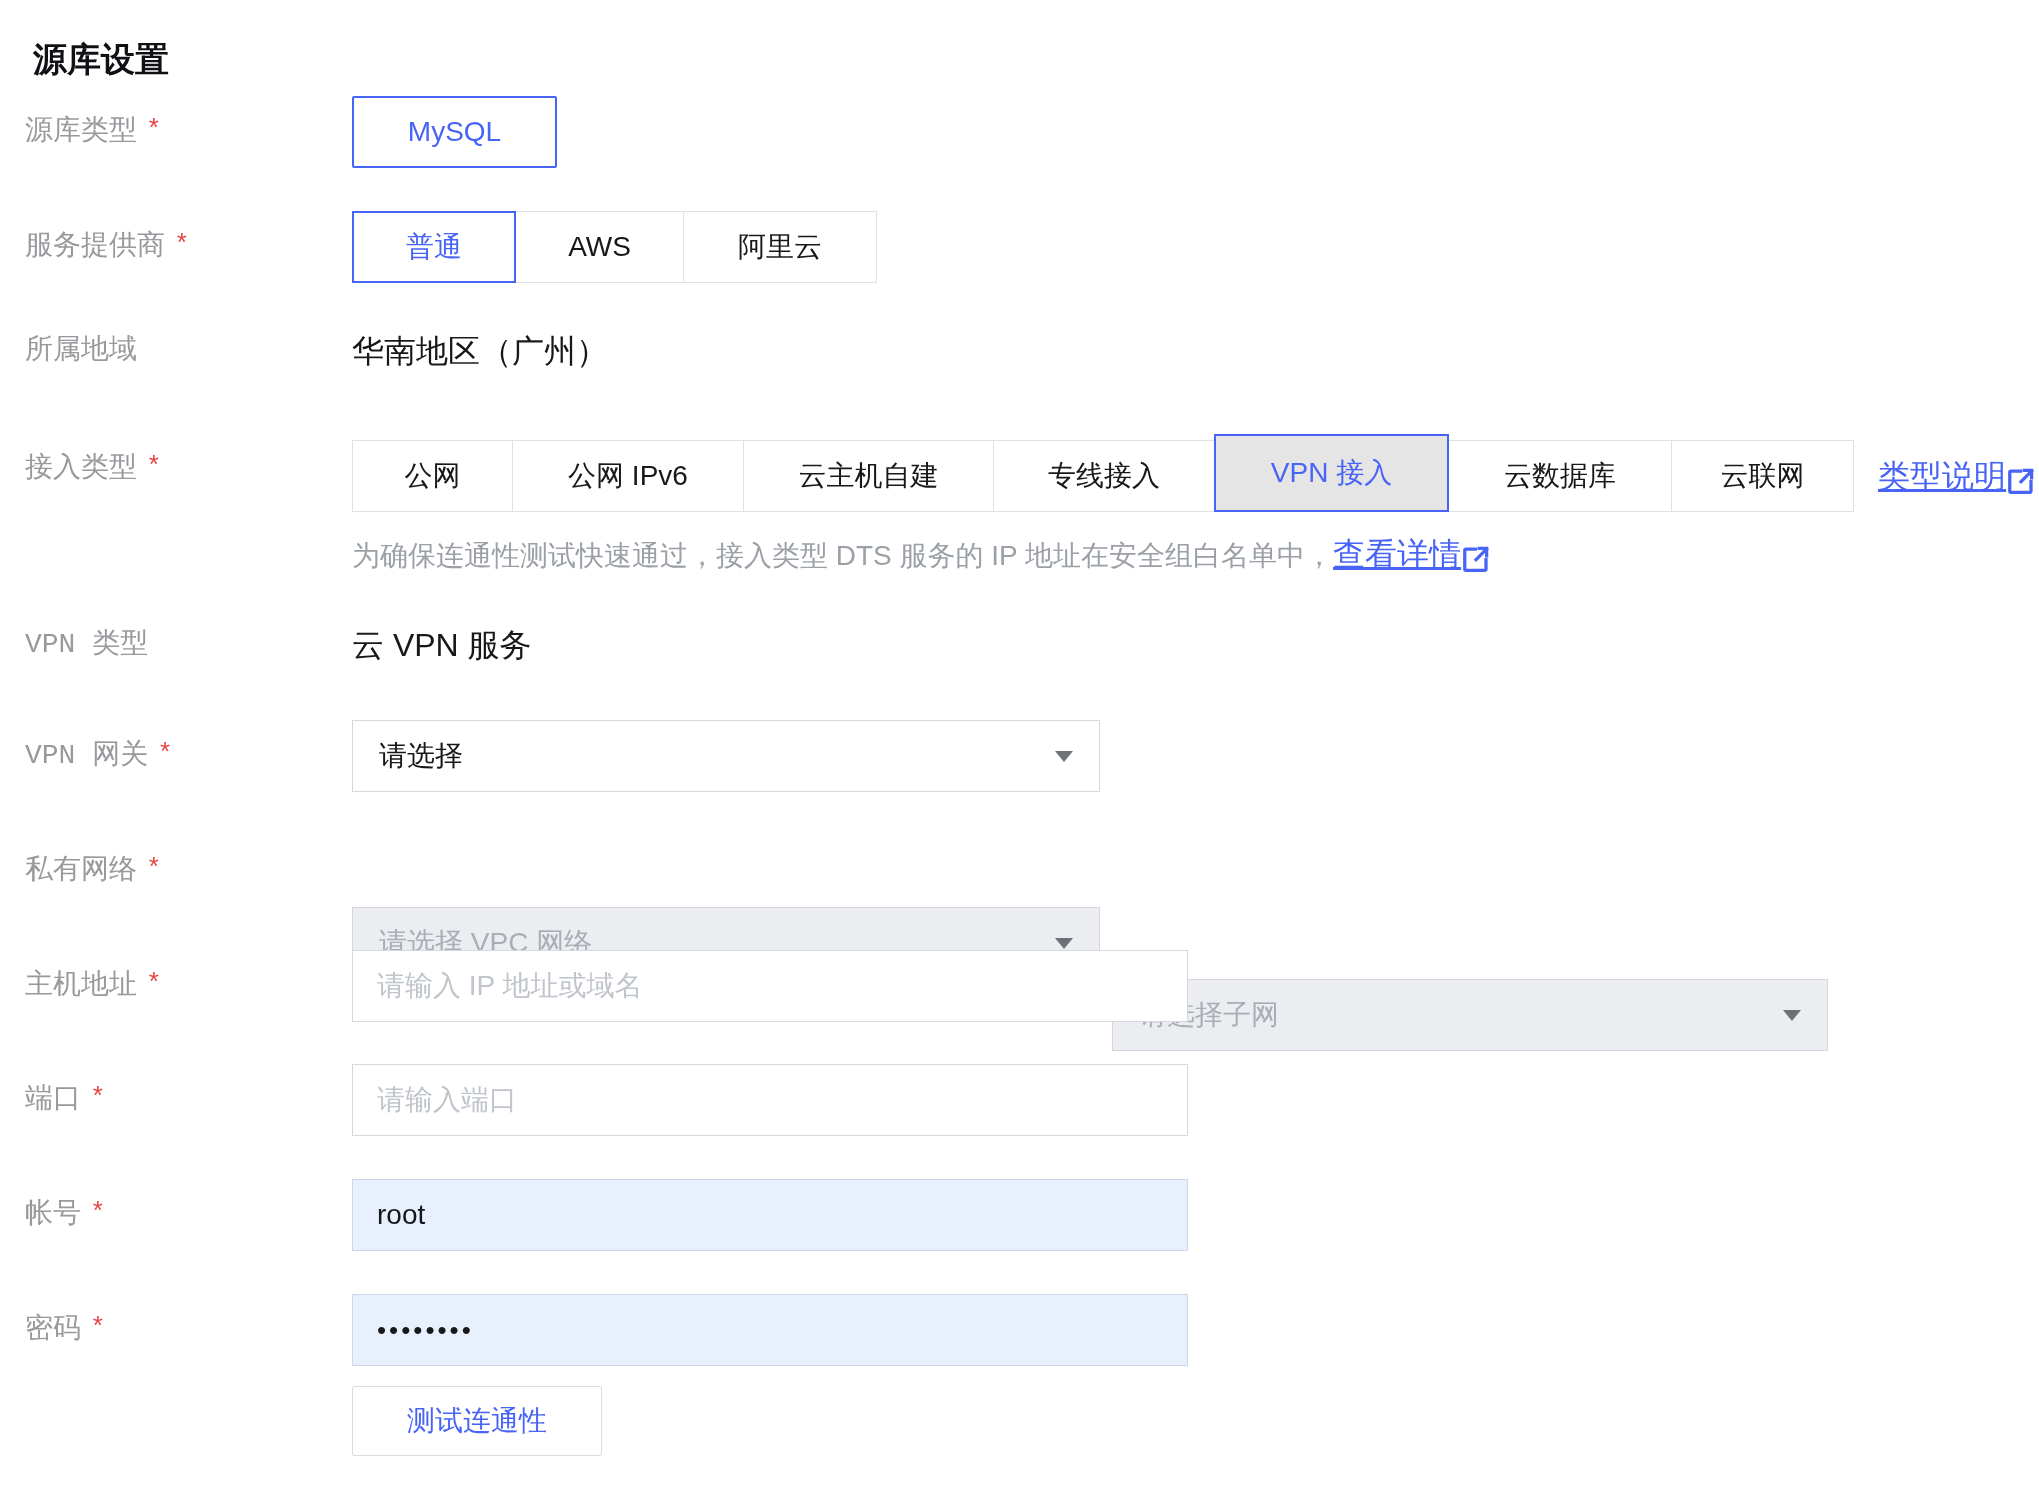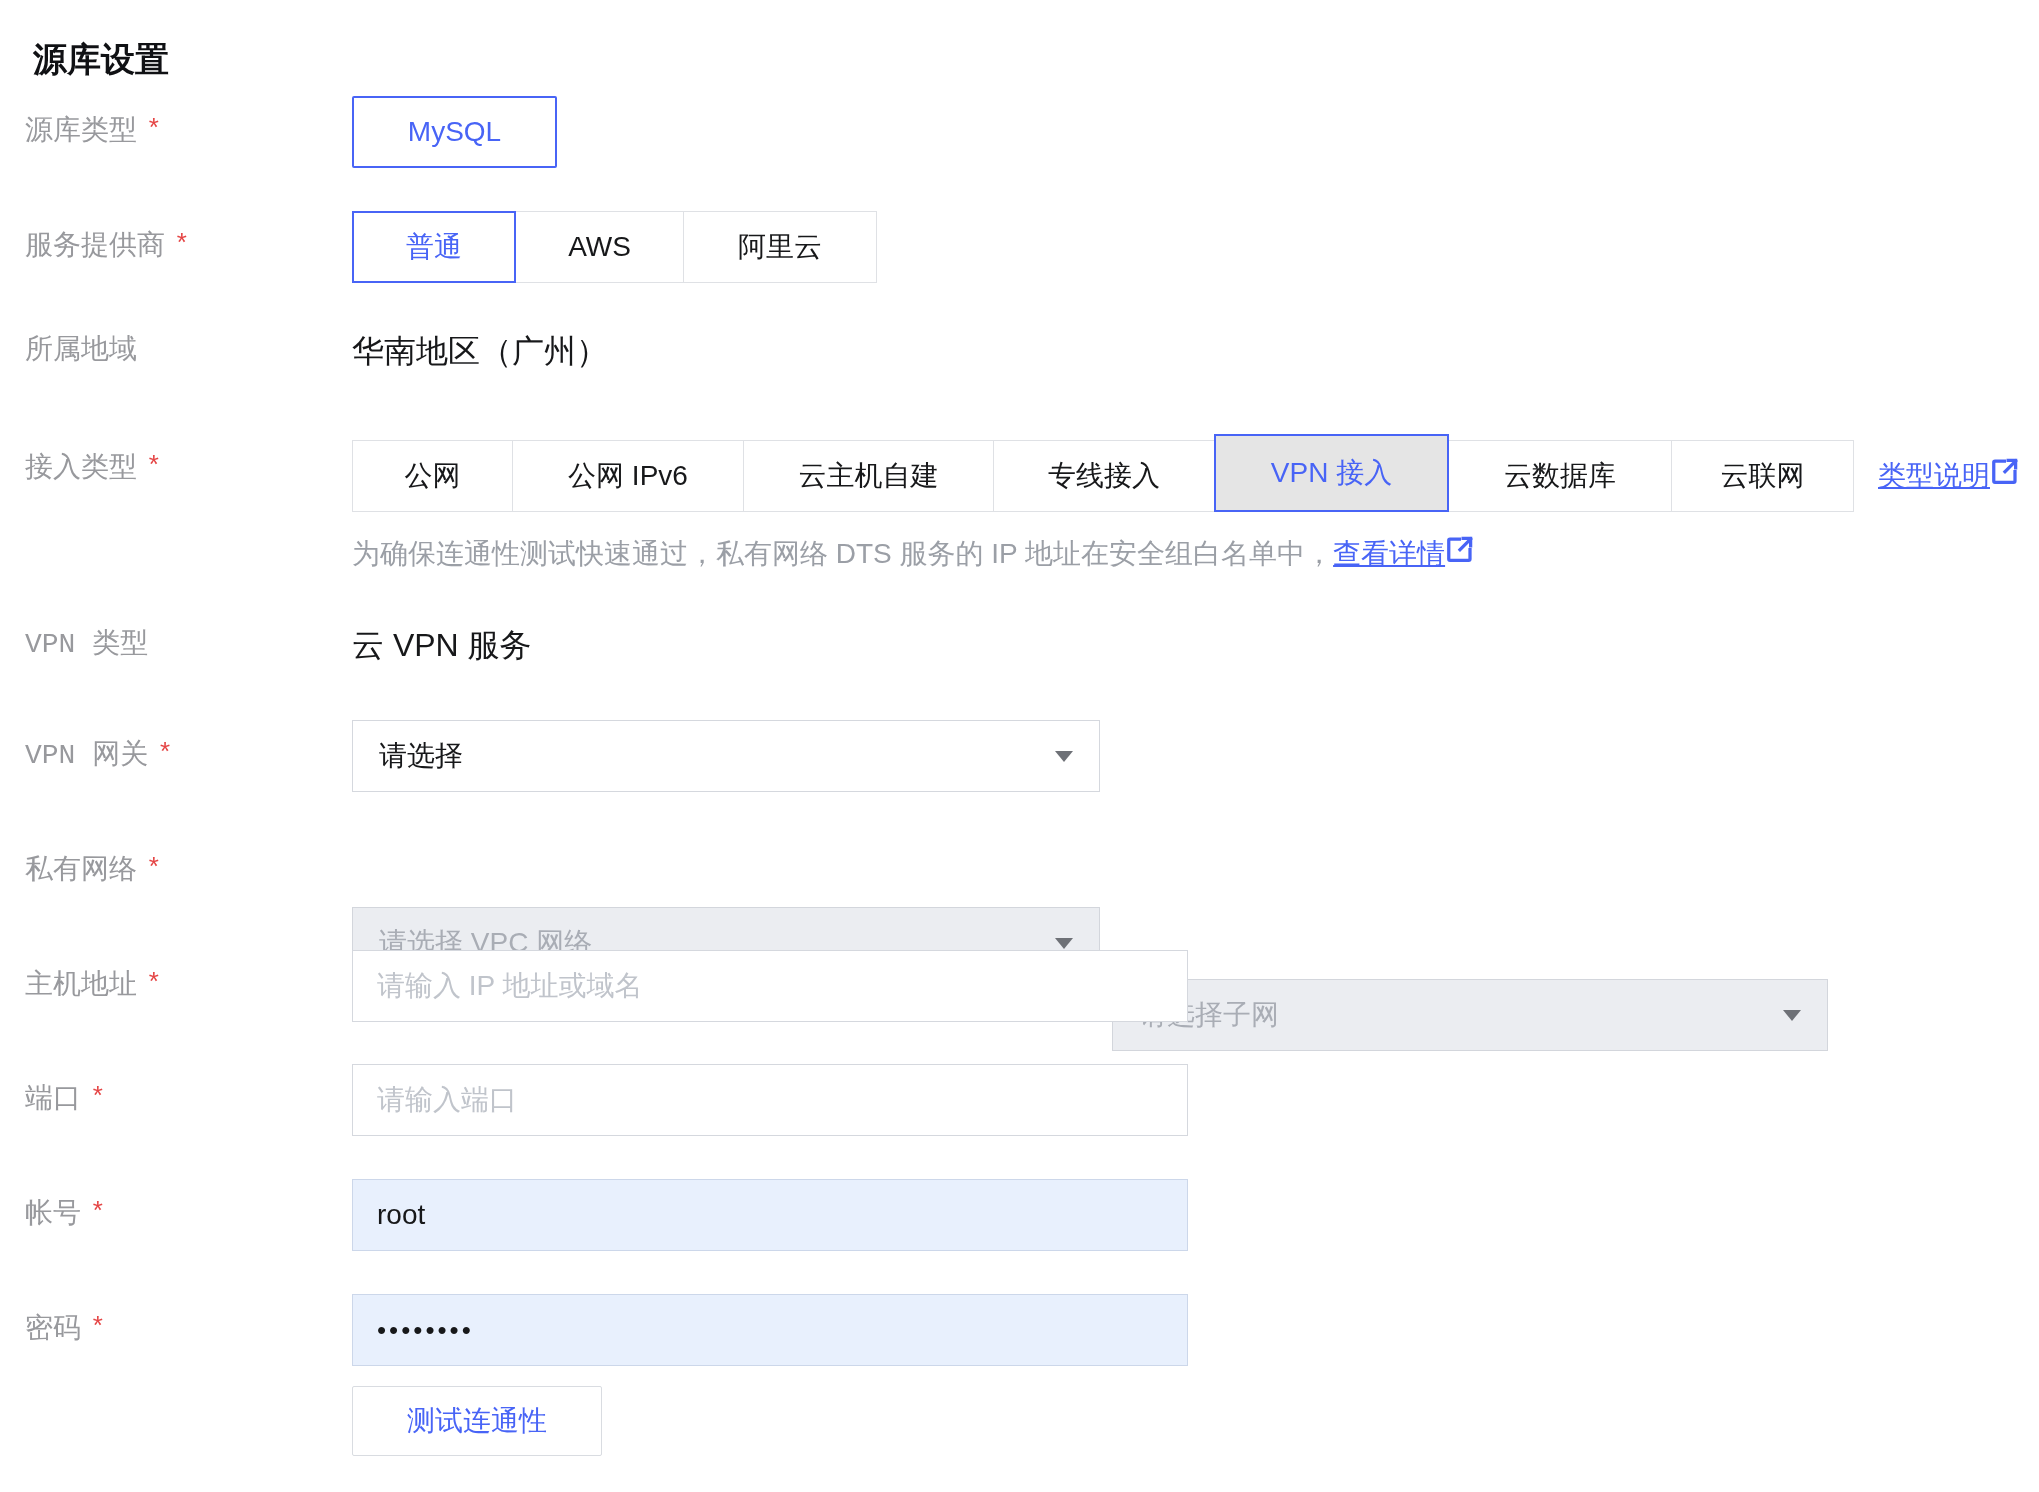--- a/index.html
+++ b/index.html
@@ -24,22 +24,22 @@
   .group{display:flex;align-items:flex-end;height:72px;}
   .cell{box-sizing:border-box;height:72px;display:flex;align-items:center;justify-content:center;
         background:#fff;border:1px solid #dfe1e5;margin-left:-1px;font-size:28px;color:#17181a;cursor:pointer;}
   .cell:first-child{margin-left:0;}
   .cell.sel{border:2px solid #4864f6;color:#4864f6;z-index:2;position:relative;}
   .tab.sel{height:78px;margin-top:-3px;background:#e5e5e5;}
   .tw0{width:161px}.tw1{width:232px}.tw2{width:251px}.tw3{width:222px}
   .tw4{width:235px}.tw5{width:224px}.tw6{width:183px}
   .pw0{width:164px}.pw1{width:169px}.pw2{width:194px}
   
-  .link{color:#4864f6;font-size:28px;text-decoration:underline;cursor:pointer;white-space:nowrap;
-        display:inline-flex;align-items:flex-start;line-height:40px;}
+  .link{color:#4864f6;font-size:32px;text-decoration:underline;cursor:pointer;white-space:nowrap;
+        display:inline-flex;align-items:flex-end;line-height:40px;}
   .ext{width:30px;height:30px;flex:0 0 auto;}
   
   .hint{left:352px;font-size:28px;color:#9b9fa6;line-height:40px;white-space:nowrap;}
   
   .select{box-sizing:border-box;height:72px;background:#fff;border:1px solid #d5d8de;
           display:flex;align-items:center;padding:0 80px 0 26px;cursor:pointer;position:relative;}
   .select .txt{font-size:28px;color:#17181a;white-space:nowrap;overflow:hidden;}
   .select .caret{position:absolute;right:26px;top:50%;margin-top:-5px;width:0;height:0;
                  border-left:9px solid transparent;border-right:9px solid transparent;
                  border-top:11px solid #6e7177;}
@@ -99,21 +99,21 @@
 </div>
 <a class="abs link p-acc-link">
     <span>类型说明</span>
     <svg class="ext" viewBox="0 0 24 24" fill="none" stroke="#4864f6" stroke-width="2.6" stroke-linecap="square">
       <path d="M20 12.5V20a1 1 0 0 1-1 1H4a1 1 0 0 1-1-1V5a1 1 0 0 1 1-1h7.5"></path>
       <path d="M12 12.5 20.5 4"></path>
       <path d="M14.5 3.5h6v6"></path>
     </svg>
   </a>
 
-<div class="abs hint p-hint"><span>为确保连通性测试快速通过，私有网络 DTS 服务的 IP 地址在安全组白名单中，</span><a class="link">
+<div class="abs hint p-hint"><span>为确保连通性测试快速通过，接入类型 DTS 服务的 IP 地址在安全组白名单中，</span><a class="link">
       <span>查看详情</span>
       <svg class="ext" viewBox="0 0 24 24" fill="none" stroke="#4864f6" stroke-width="2.6" stroke-linecap="square">
         <path d="M20 12.5V20a1 1 0 0 1-1 1H4a1 1 0 0 1-1-1V5a1 1 0 0 1 1-1h7.5"></path>
         <path d="M12 12.5 20.5 4"></path>
         <path d="M14.5 3.5h6v6"></path>
       </svg>
     </a></div>
 
 <div class="abs label p-vpnt-lbl"><span>VPN 类型</span></div>
 <div class="abs value p-vpnt-val">云 VPN 服务</div>

